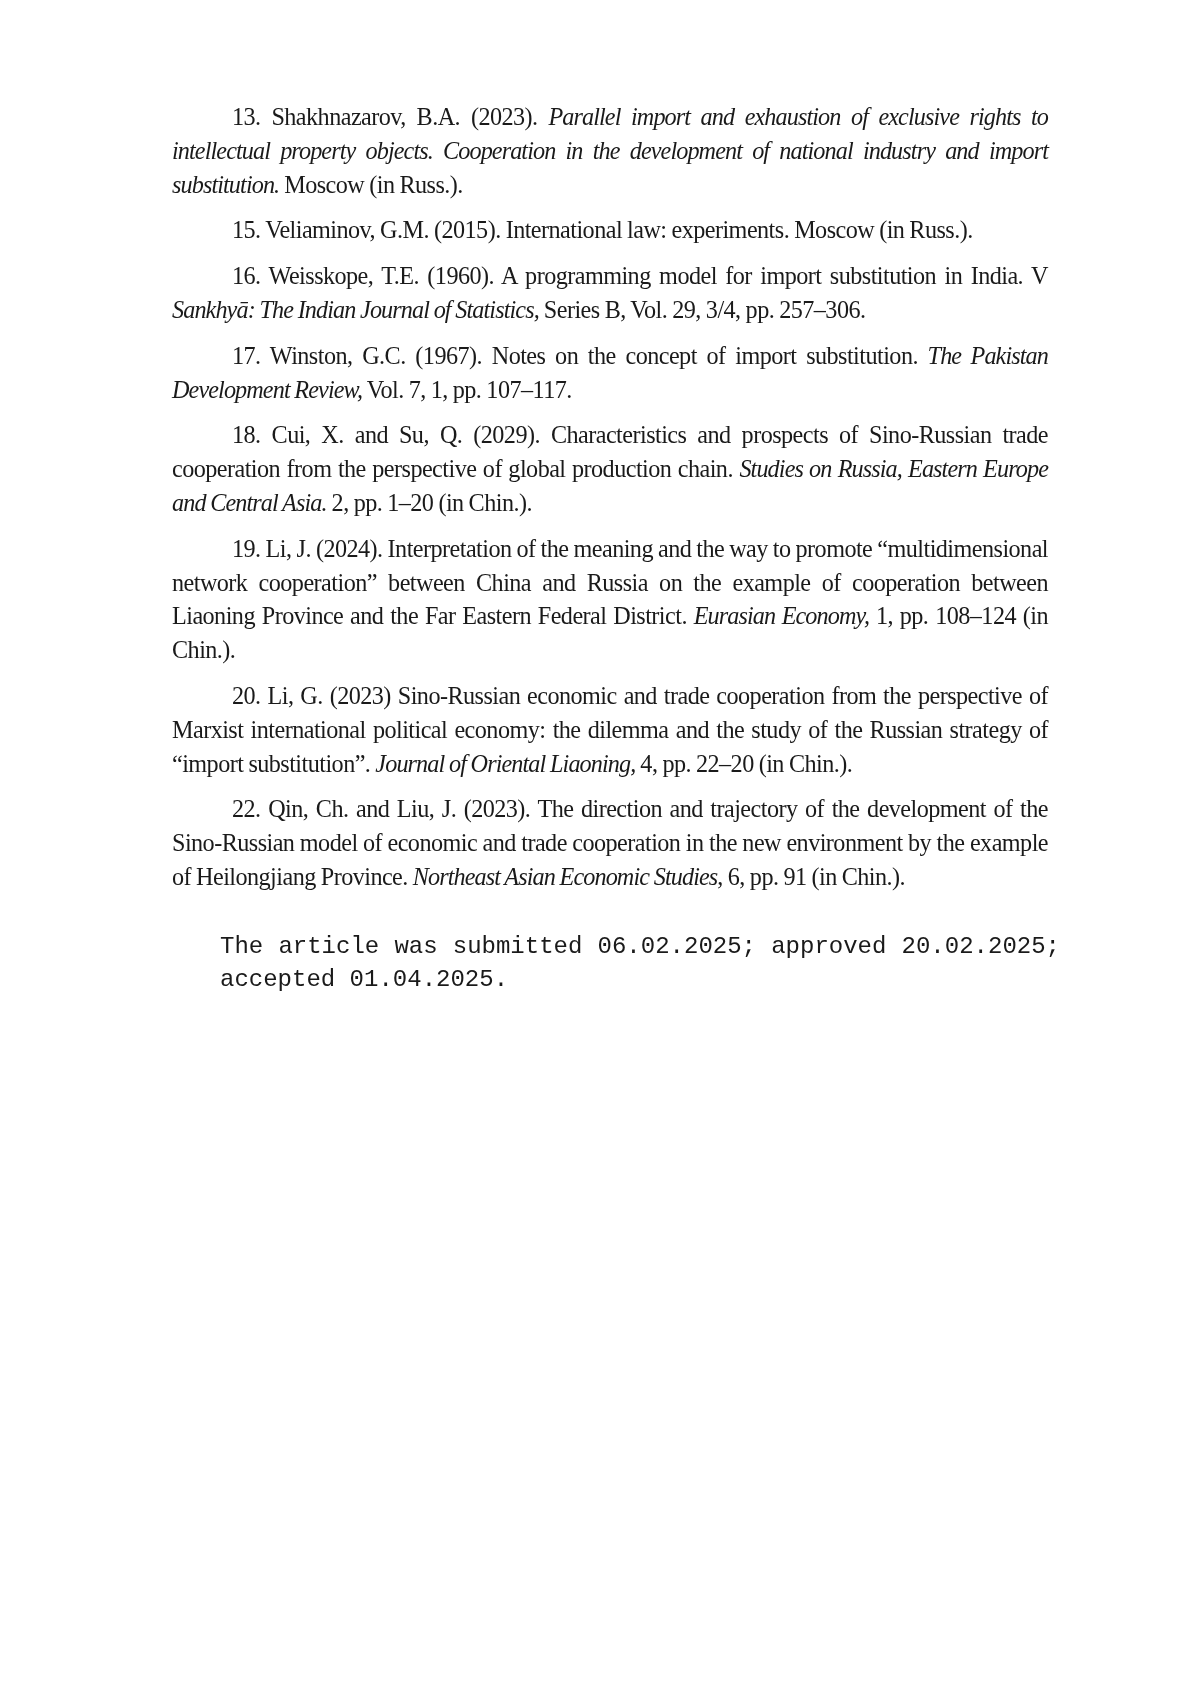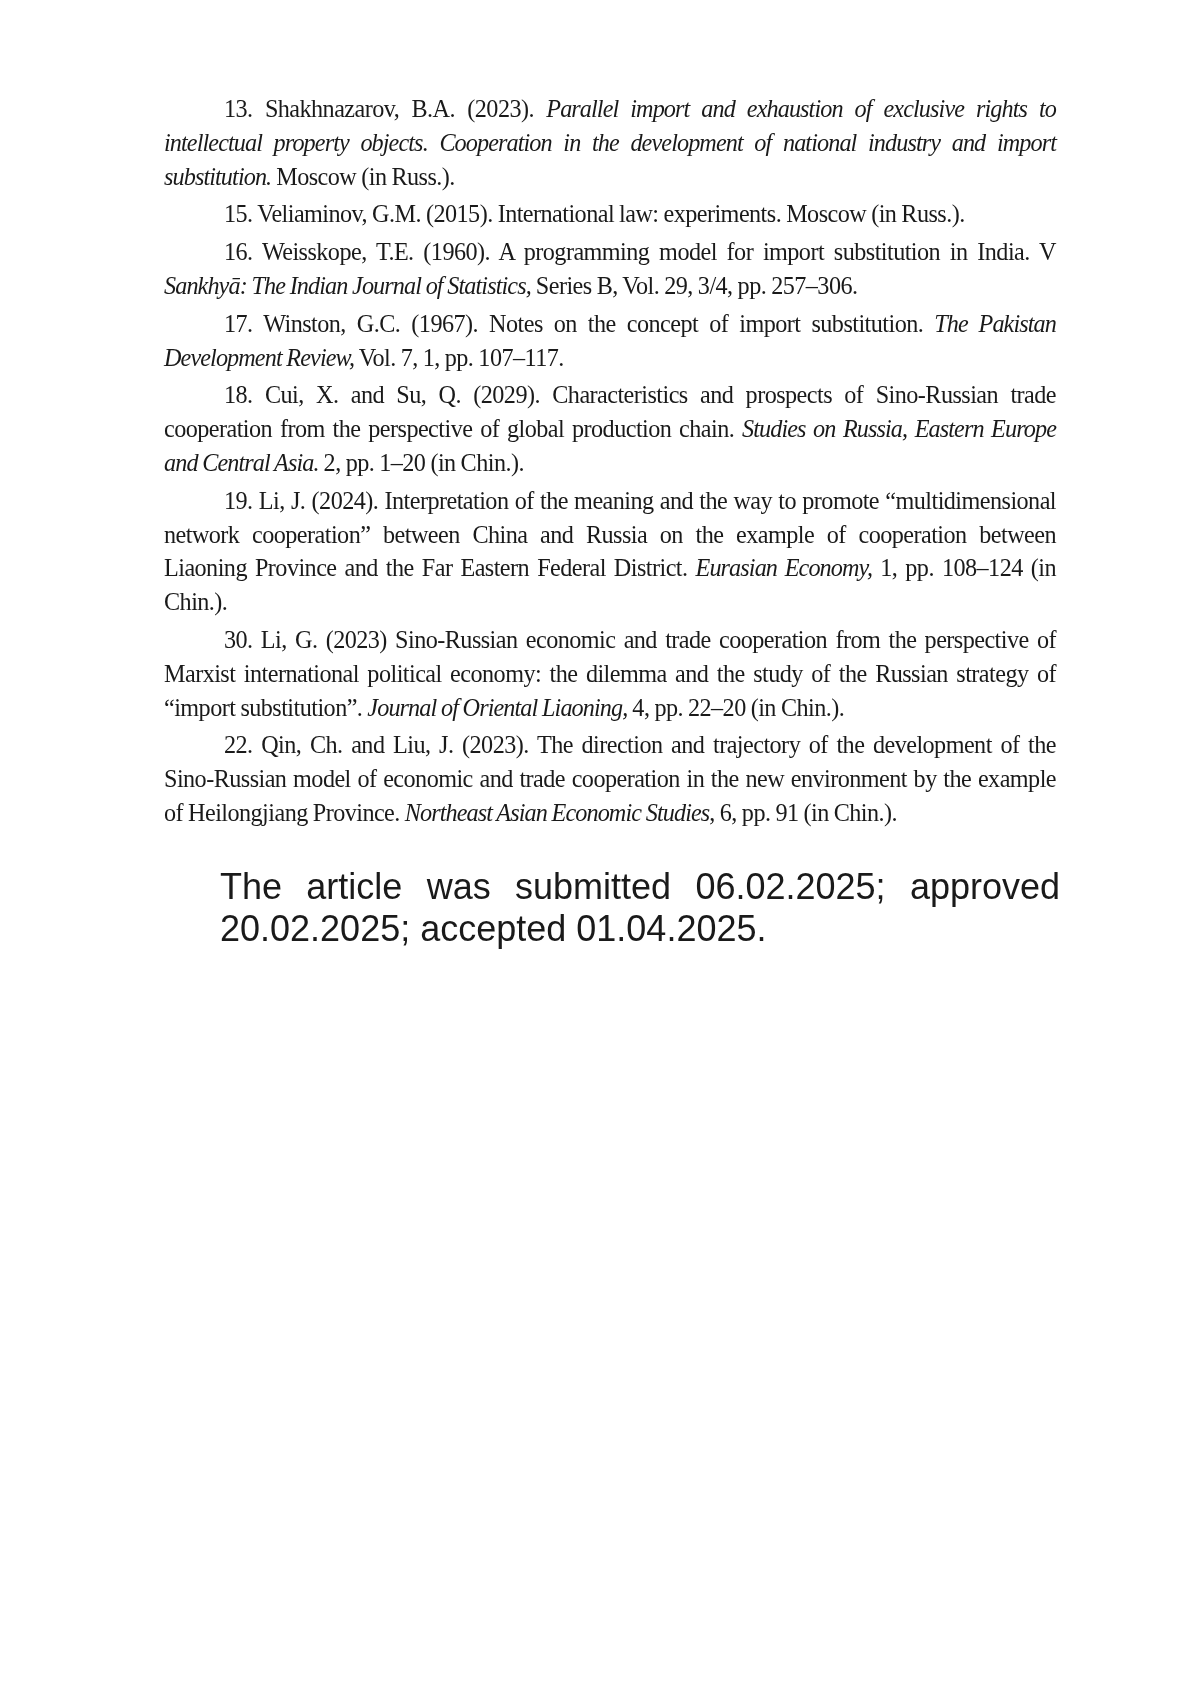--- a/index.html
+++ b/index.html
@@ -13,43 +13,43 @@
   }
   .refs {
     font-family: "Liberation Serif", serif;
     font-size: 24.2px;
     line-height: 33.8px;
     text-align: justify;
     letter-spacing: -0.55px;
     word-spacing: -0.5px;
   }
   .ref {
-    margin: 4px;
+    margin: 12px;
     text-indent: 60px;
     hyphens: manual;
   }
   .ref i { font-style: italic; letter-spacing: -0.9px; }
   .footer {
     margin: 36px 0 0 60px;
-    font-family: Liberation Sans, sans-serif;
-    font-size: 36px;
-    line-height: 42px;
+    font-family: Liberation Mono, monospace;
+    font-size: 24px;
+    line-height: 33px;
     text-align: justify;
     letter-spacing: 0px;
     color: #1a1a1a;
   }
 </style>
 </head>
 <body>
 
 <div class="page">
   <div class="refs" id="ref-list">
       <p class="ref"><span>13.</span><span> Shakhnazarov, B.A. (2023). </span><i>Parallel import and exhaustion of exclusive rights to intellectual property objects. Cooperation in the development of national industry and import substitution.</i><span> Moscow (in Russ.).</span></p>
       <p class="ref"><span>15.</span><span> Veliaminov, G.M. (2015). International law: experiments. Moscow (in Russ.).</span></p>
       <p class="ref"><span>16.</span><span> Weisskope, T.E. (1960). A programming model for import substitution in India. V </span><i>Sankhyā: The Indian Journal of Statistics,</i><span> Series B, Vol. 29, 3/4, pp. 257–306.</span></p>
       <p class="ref"><span>17.</span><span> Winston, G.C. (1967). Notes on the concept of import substitution. </span><i>The Pakistan Development Review,</i><span> Vol. 7, 1, pp. 107–117.</span></p>
       <p class="ref"><span>18.</span><span> Cui, X. and Su, Q. (2029). Characteristics and prospects of Sino-Russian trade cooperation from the perspective of global production chain. </span><i>Studies on Rus­sia, Eastern Europe and Central Asia.</i><span> 2, pp. 1–20 (in Chin.).</span></p>
       <p class="ref"><span>19.</span><span> Li, J. (2024). Interpretation of the meaning and the way to promote “mul­tidimensional network cooperation” between China and Russia on the example of cooperation between Liaoning Province and the Far Eastern Federal District. </span><i>Eur­asian Economy,</i><span> 1, pp. 108–124 (in Chin.).</span></p>
-      <p class="ref"><span>30.</span><span> Li, G. (2023) Sino-Russian economic and trade cooperation from the per­spective of Marxist international political economy: the dilemma and the study of the Russian strategy of “import substitution”. </span><i>Journal of Oriental Liaoning,</i><span> 4, pp. 22–20 (in Chin.).</span></p>
+      <p class="ref"><span>20.</span><span> Li, G. (2023) Sino-Russian economic and trade cooperation from the per­spective of Marxist international political economy: the dilemma and the study of the Russian strategy of “import substitution”. </span><i>Journal of Oriental Liaoning,</i><span> 4, pp. 22–20 (in Chin.).</span></p>
       <p class="ref"><span>22.</span><span> Qin, Ch. and Liu, J. (2023). The direction and trajectory of the develop­ment of the Sino-Russian model of economic and trade cooperation in the new environment by the example of Heilongjiang Province. </span><i>Northeast Asian Economic Studies</i><span>, 6, pp. 91 (in Chin.).</span></p>
     </div>
   <p class="footer">The article was submitted 06.02.2025; approved 20.02.2025; accepted 01.04.2025.</p>
 </div>
 
 </body></html>

